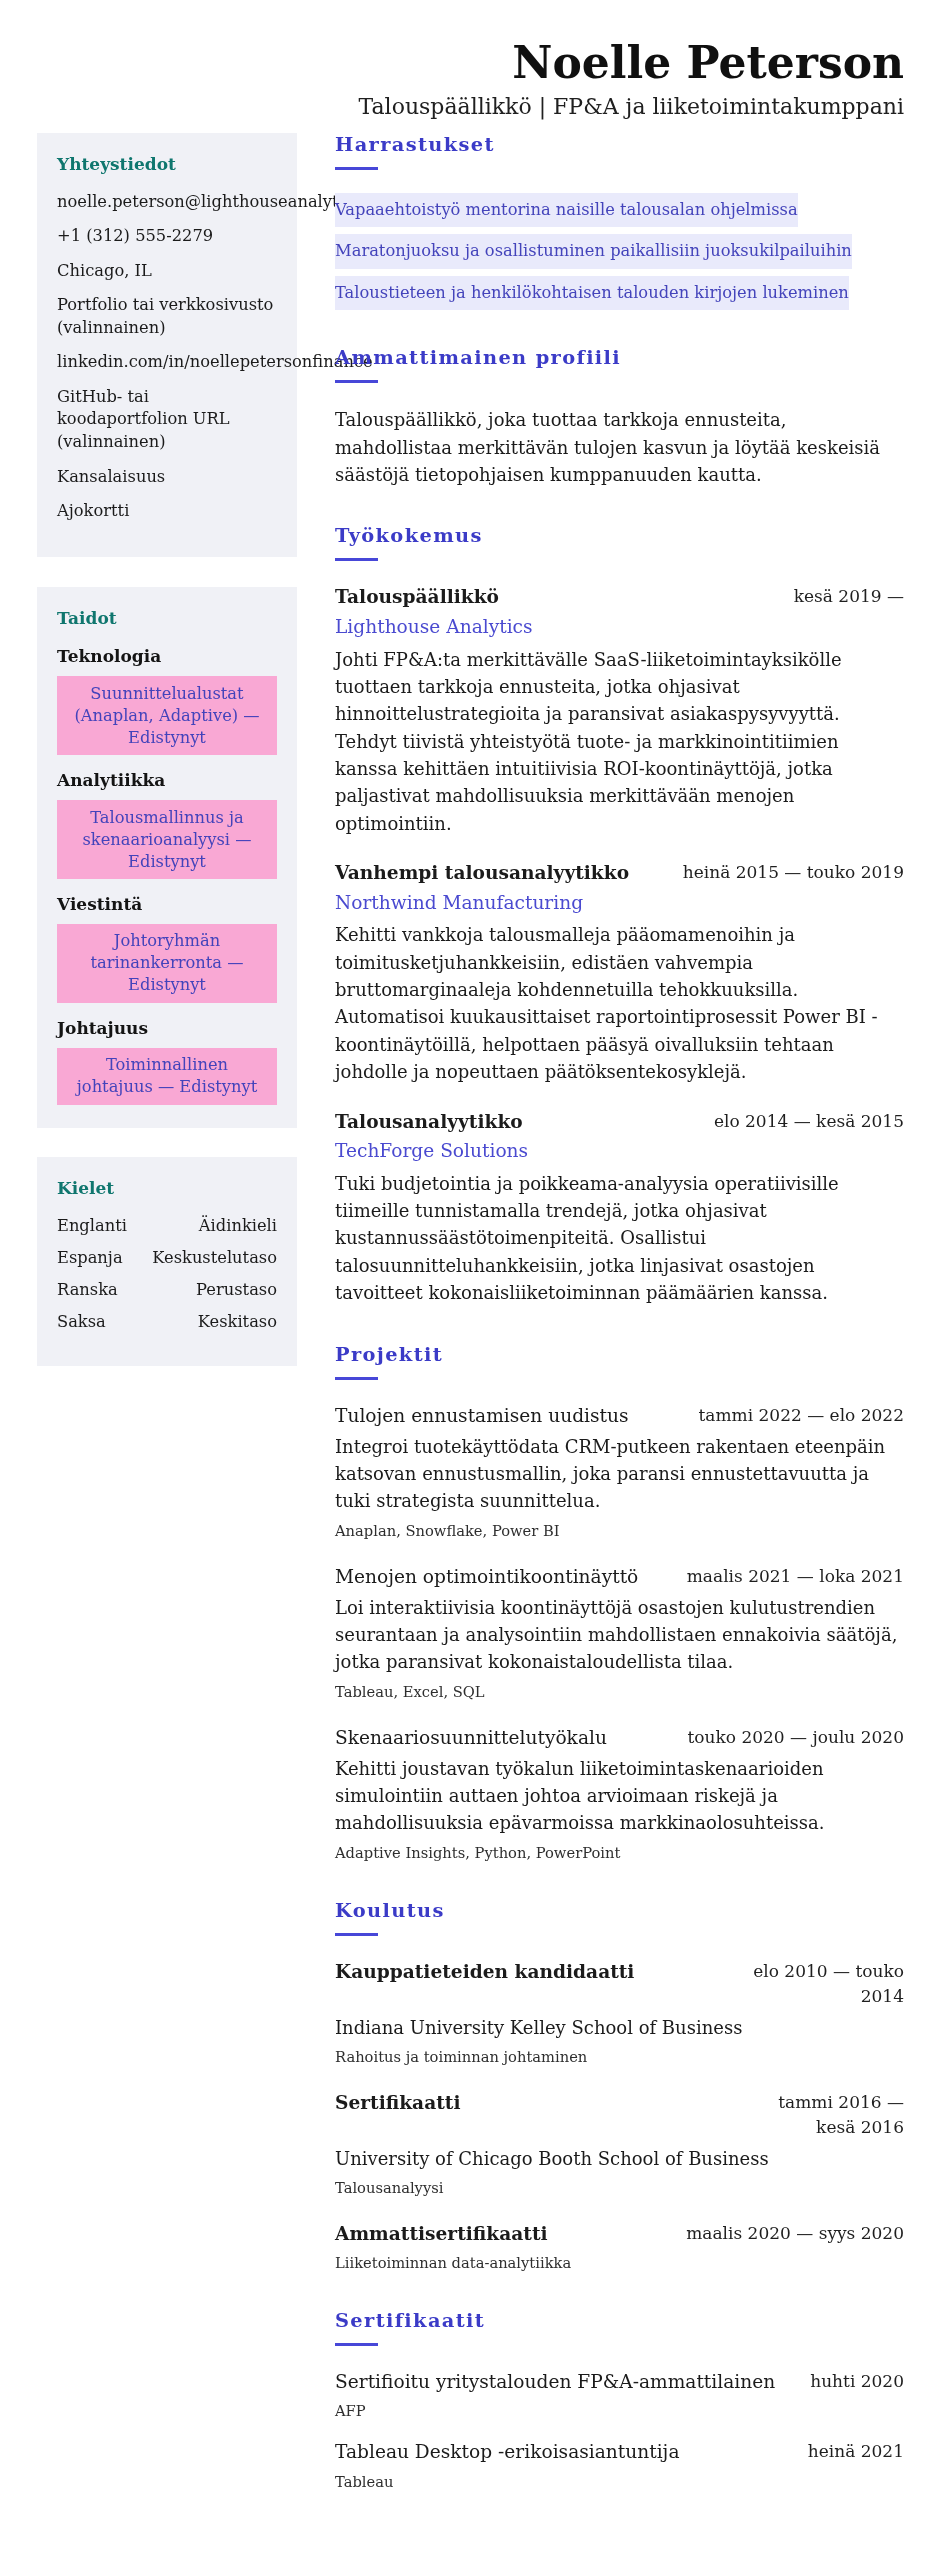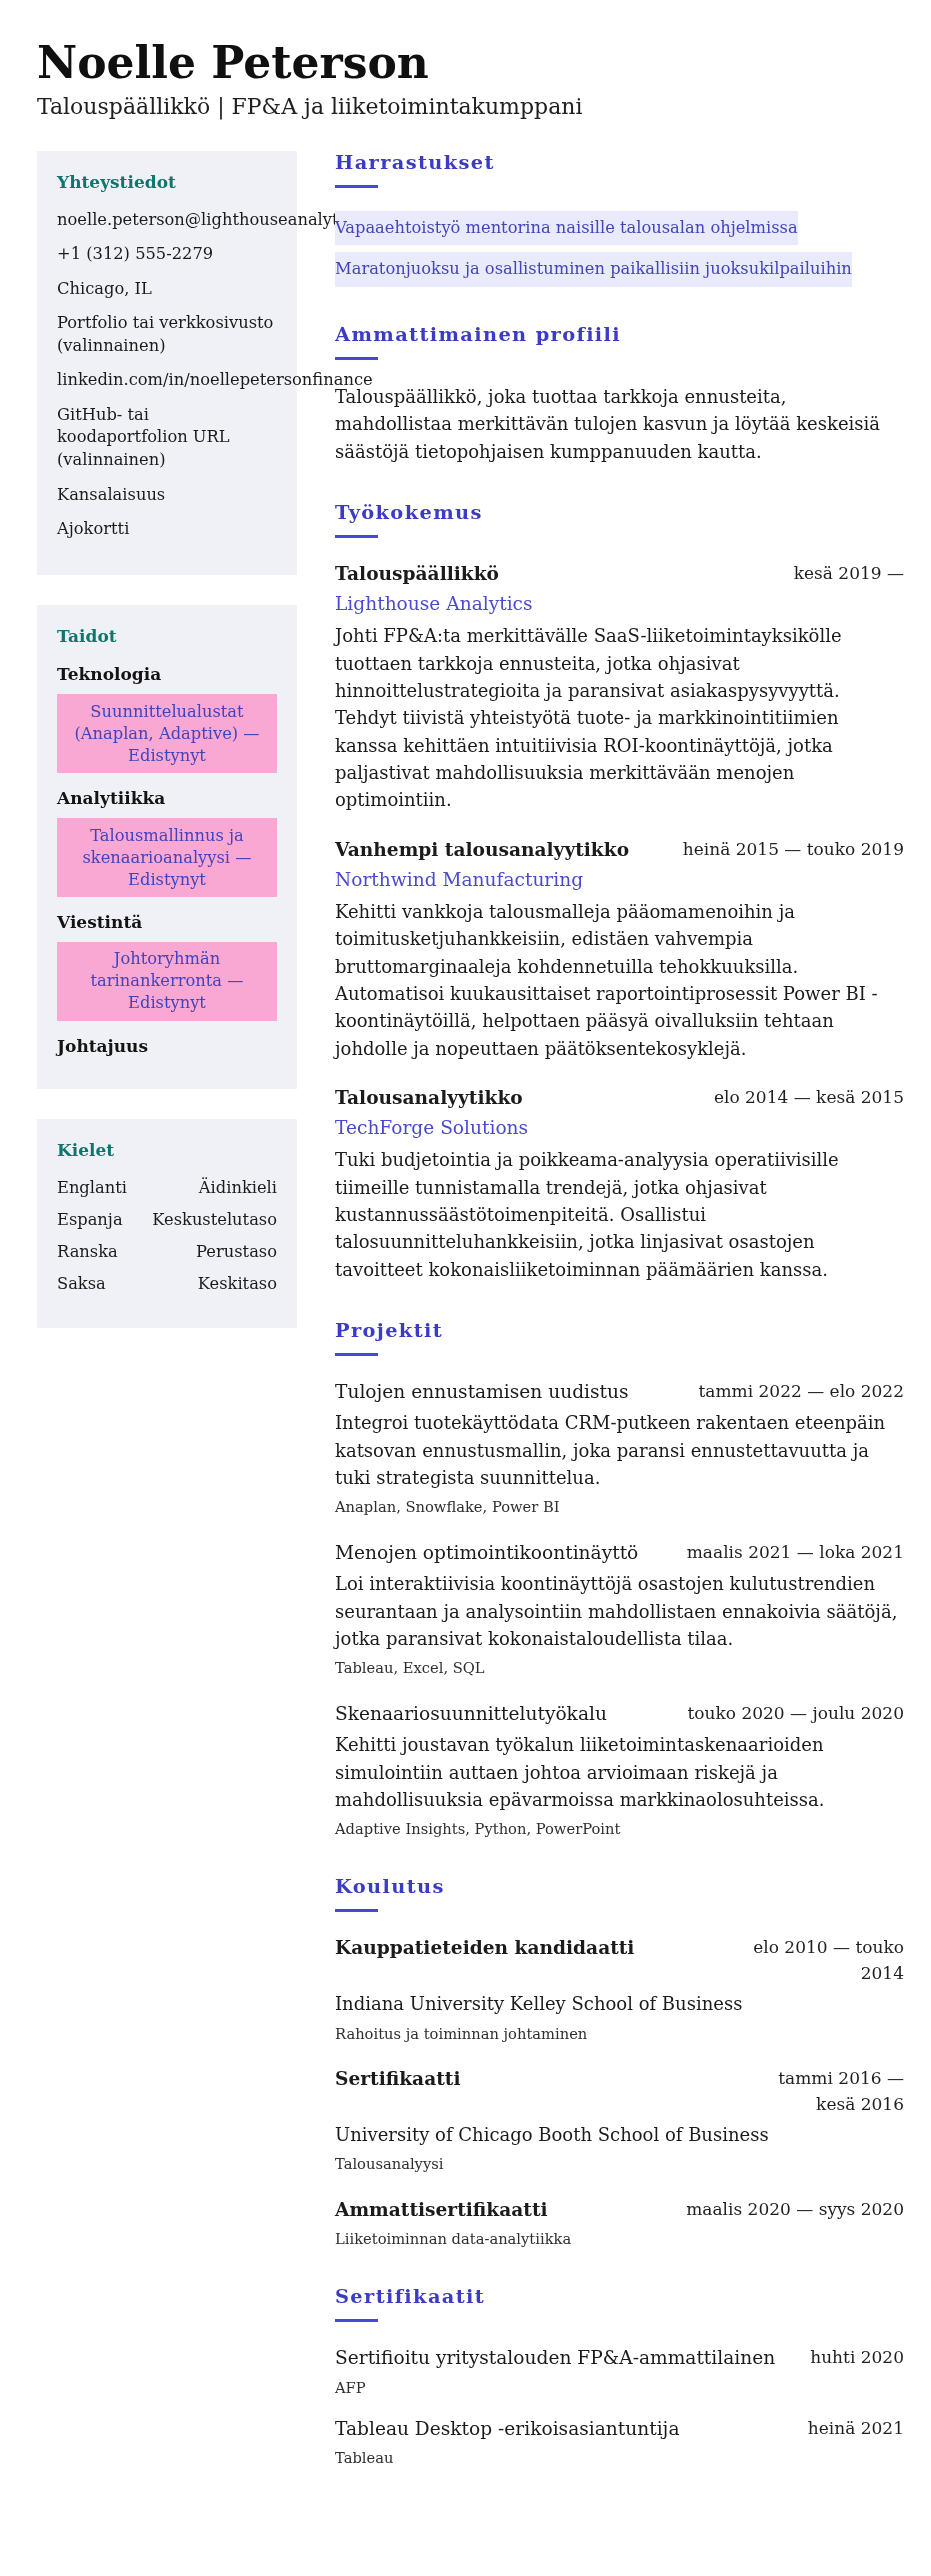--- a/index.html
+++ b/index.html
@@ -1,20 +1,20 @@
 <!DOCTYPE html>
 <html style="font-size:12.4px"><head>
 <meta charset="utf-8">
 <style>
   html,body{margin:0;padding:0;background:#ffffff;}
   body{font-family:"DejaVu Serif", serif;color:#1b1b1b;}
   .page{width:931px;box-sizing:border-box;padding:40px 27px 116px 37px;background:#fff;}
 
   
-  .hdr{text-align:left;margin-bottom:32px;}
+  .hdr{text-align:right;margin-bottom:14px;}
   .hdr h1{font-size:44px;line-height:1.05;margin:0 0 7.8px;font-weight:700;color:#101010;}
   .hdr .sub{font-size:22px;color:#202020;}
 
   
   .cols{display:flex;gap:38px;align-items:flex-start;}
   .sidebar{flex:0 0 260px;width:260px;}
   .main{flex:1;min-width:0;}
 
   
   .sideblock{background:#f0f1f6;padding:20px 20px 23px;margin-bottom:29.5px;font-size:16.3px;line-height:1.4;}
@@ -72,20 +72,21 @@
 
       <section class="sideblock">
         <h3>Taidot</h3>
         <div class="scat first">Teknologia</div>
         <div class="spill">Suunnittelualustat (Anaplan, Adaptive) — Edistynyt</div>
         <div class="scat">Analytiikka</div>
         <div class="spill">Talousmallinnus ja skenaarioanalyysi — Edistynyt</div>
         <div class="scat">Viestintä</div>
         <div class="spill">Johtoryhmän tarinankerronta — Edistynyt</div>
         <div class="scat">Johtajuus</div>
+        <div class="spill">Toiminnallinen johtajuus — Edistynyt</div>
       </section>
 
       <section class="sideblock">
         <h3>Kielet</h3>
         <div class="lrow">
           <span>Englanti</span>
           <span class="lvl">Äidinkieli</span>
         </div>
         <div class="lrow">
           <span>Espanja</span>
@@ -103,20 +104,21 @@
 
     </aside>
 
     <main class="main">
 
       <section class="msec">
         <h2 class="sech">Harrastukset</h2>
         <div class="rule"></div>
         <div class="hpill">Vapaaehtoistyö mentorina naisille talousalan ohjelmissa</div>
         <div class="hpill">Maratonjuoksu ja osallistuminen paikallisiin juoksukilpailuihin</div>
+        <div class="hpill">Taloustieteen ja henkilökohtaisen talouden kirjojen lukeminen</div>
       </section>
 
       <section class="msec">
         <h2 class="sech">Ammattimainen profiili</h2>
         <div class="rule"></div>
         <p class="desc">Talouspäällikkö, joka tuottaa tarkkoja ennusteita, mahdollistaa merkittävän tulojen kasvun ja löytää keskeisiä säästöjä tietopohjaisen kumppanuuden kautta.</p>
       </section>
 
       <section class="msec">
         <h2 class="sech">Työkokemus</h2>

